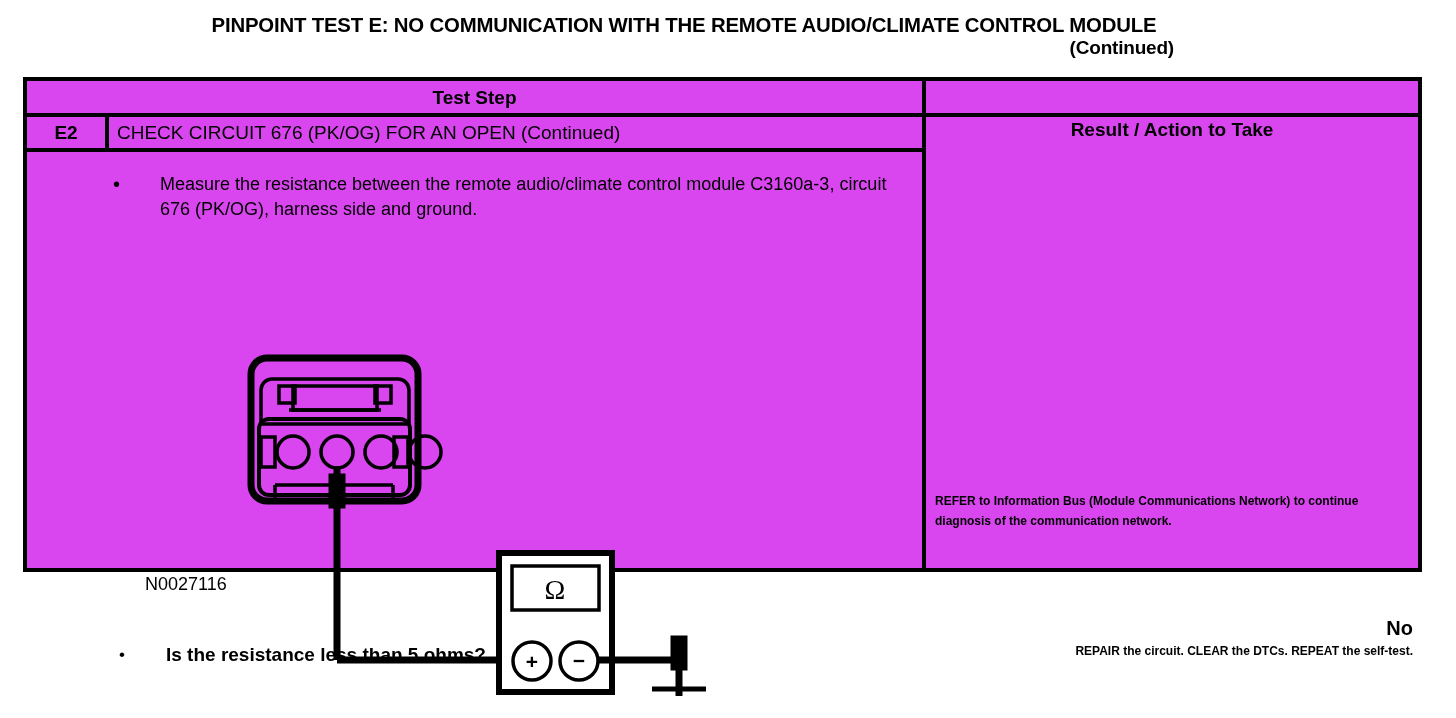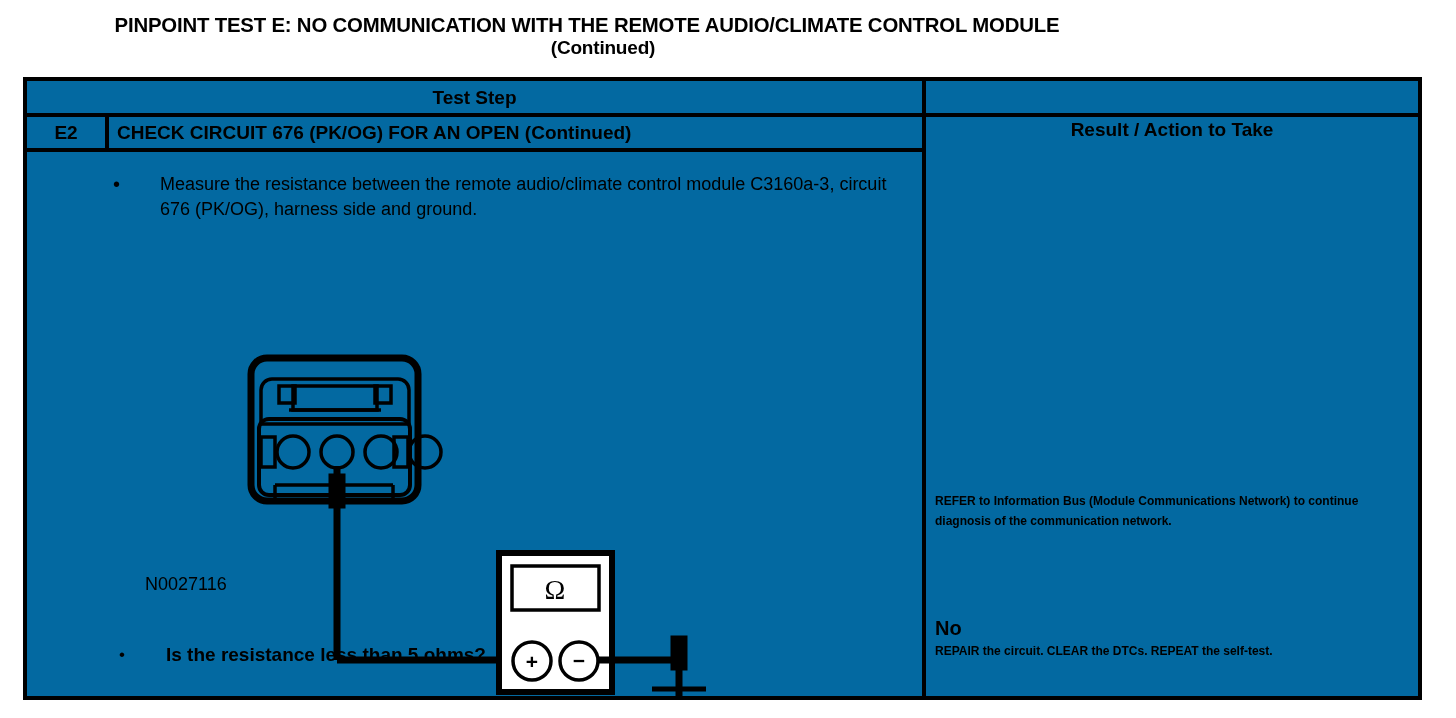--- a/index.html
+++ b/index.html
@@ -16,21 +16,21 @@
     overflow: hidden;
     position: relative;
   }
 
   
   .doc-title {
     position: absolute;
     left: 0;
     top: 12px;
     width: 1174px;
-    text-align: center;
+    text-align: right;
     font-weight: bold;
     font-size: 21px;
     line-height: 25px;
     letter-spacing: -0.2px;
   }
   .doc-title .line1 {
     display: block;
     white-space: nowrap;
     transform: scaleX(0.97);
   }
@@ -40,24 +40,24 @@
     line-height: 22px;
     padding-left: 32px;
   }
 
   
   .test-table {
     position: absolute;
     left: 23px;
     top: 77px;
     width: 1399px;   
-    height: 623px;   
+    height: 495px;   
     border: 4px solid #000;
     box-sizing: border-box;
-    background: #0369a1;
+    background: #d946ef;
   }
 
   
   .col-divider {
     position: absolute;
     left: 895px;     
     top: 0;
     width: 4px;
     height: 100%;
     background: #000;
@@ -136,21 +136,21 @@
     width: 4px;
     height: 31px;
     background: #000;
   }
   .step-title {
     position: absolute;
     left: 90px;
     top: 0;
     height: 31px;
     line-height: 31px;
-    font-weight: bold;
+    font-weight: normal;
     font-size: 19px;
     white-space: nowrap;
   }
 
   
   .step-body {
     position: absolute;
     left: 0;
     top: 71px;
     width: 895px;
@@ -217,21 +217,21 @@
     top: 0;
     width: 492px;
     height: 100%;
   }
   .result-block {
     position: absolute;
     left: 9px;
     width: 478px;
   }
   .result-yes { top: 410px; }
-  .result-no  { top: 535px; }
+  .result-no  { top: 535px; text-align: right; }
   .result-label {
     font-weight: bold;
     font-size: 20px;
     line-height: 25px;
   }
   .result-text {
     font-size: 12px;
     line-height: 20px;
     font-weight: bold;
   }

